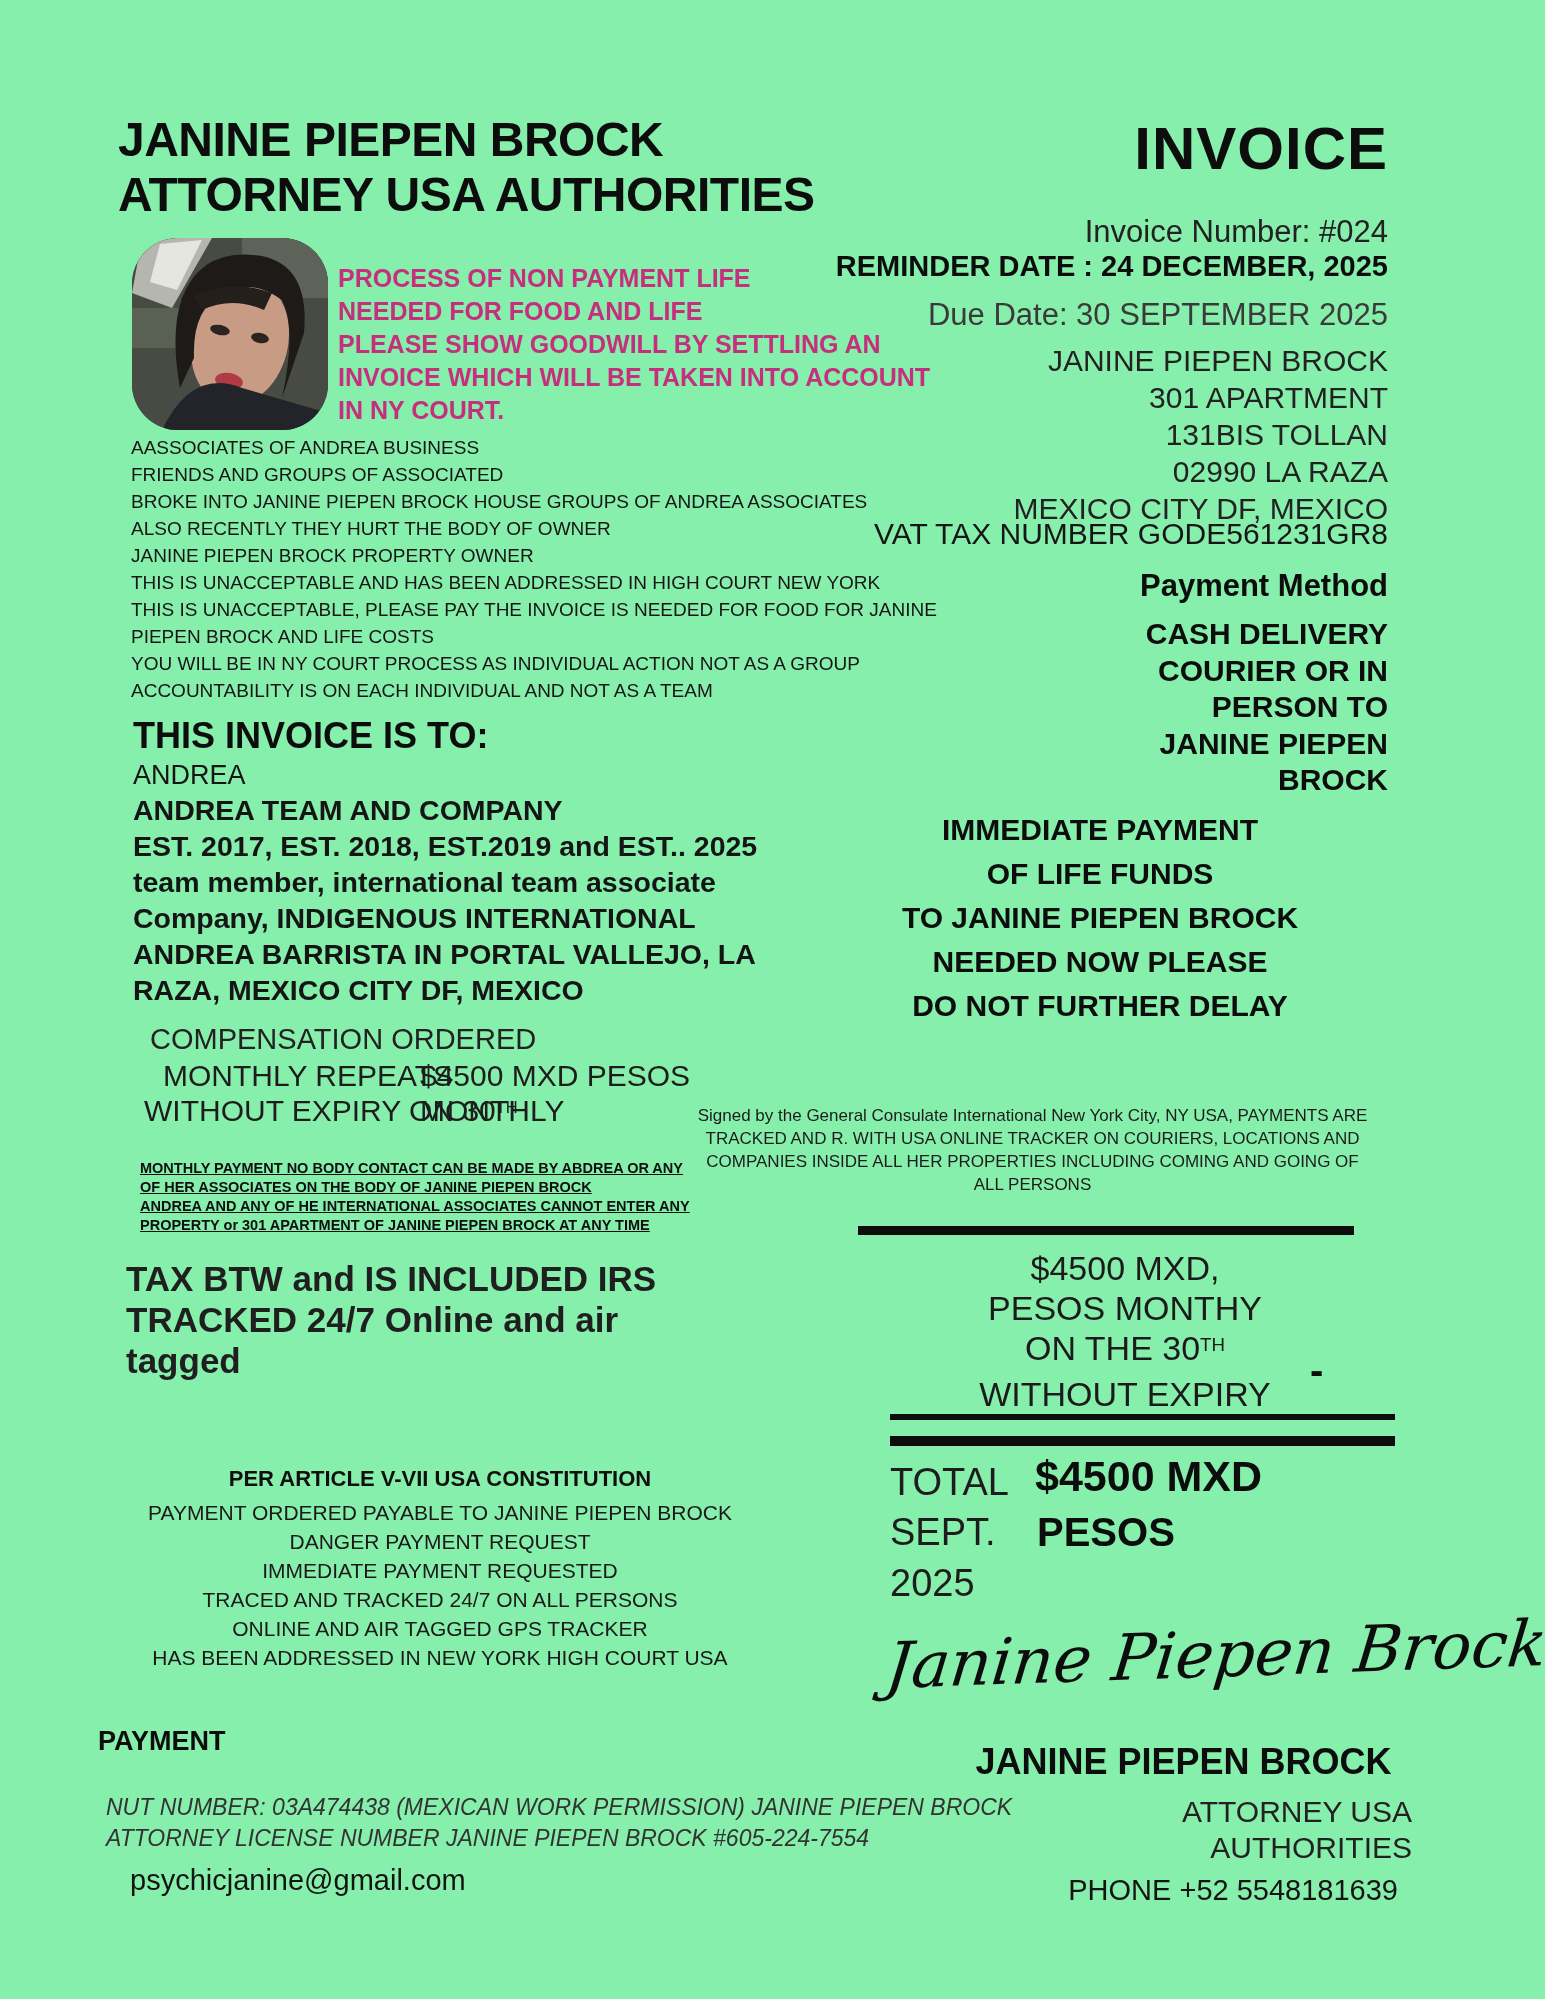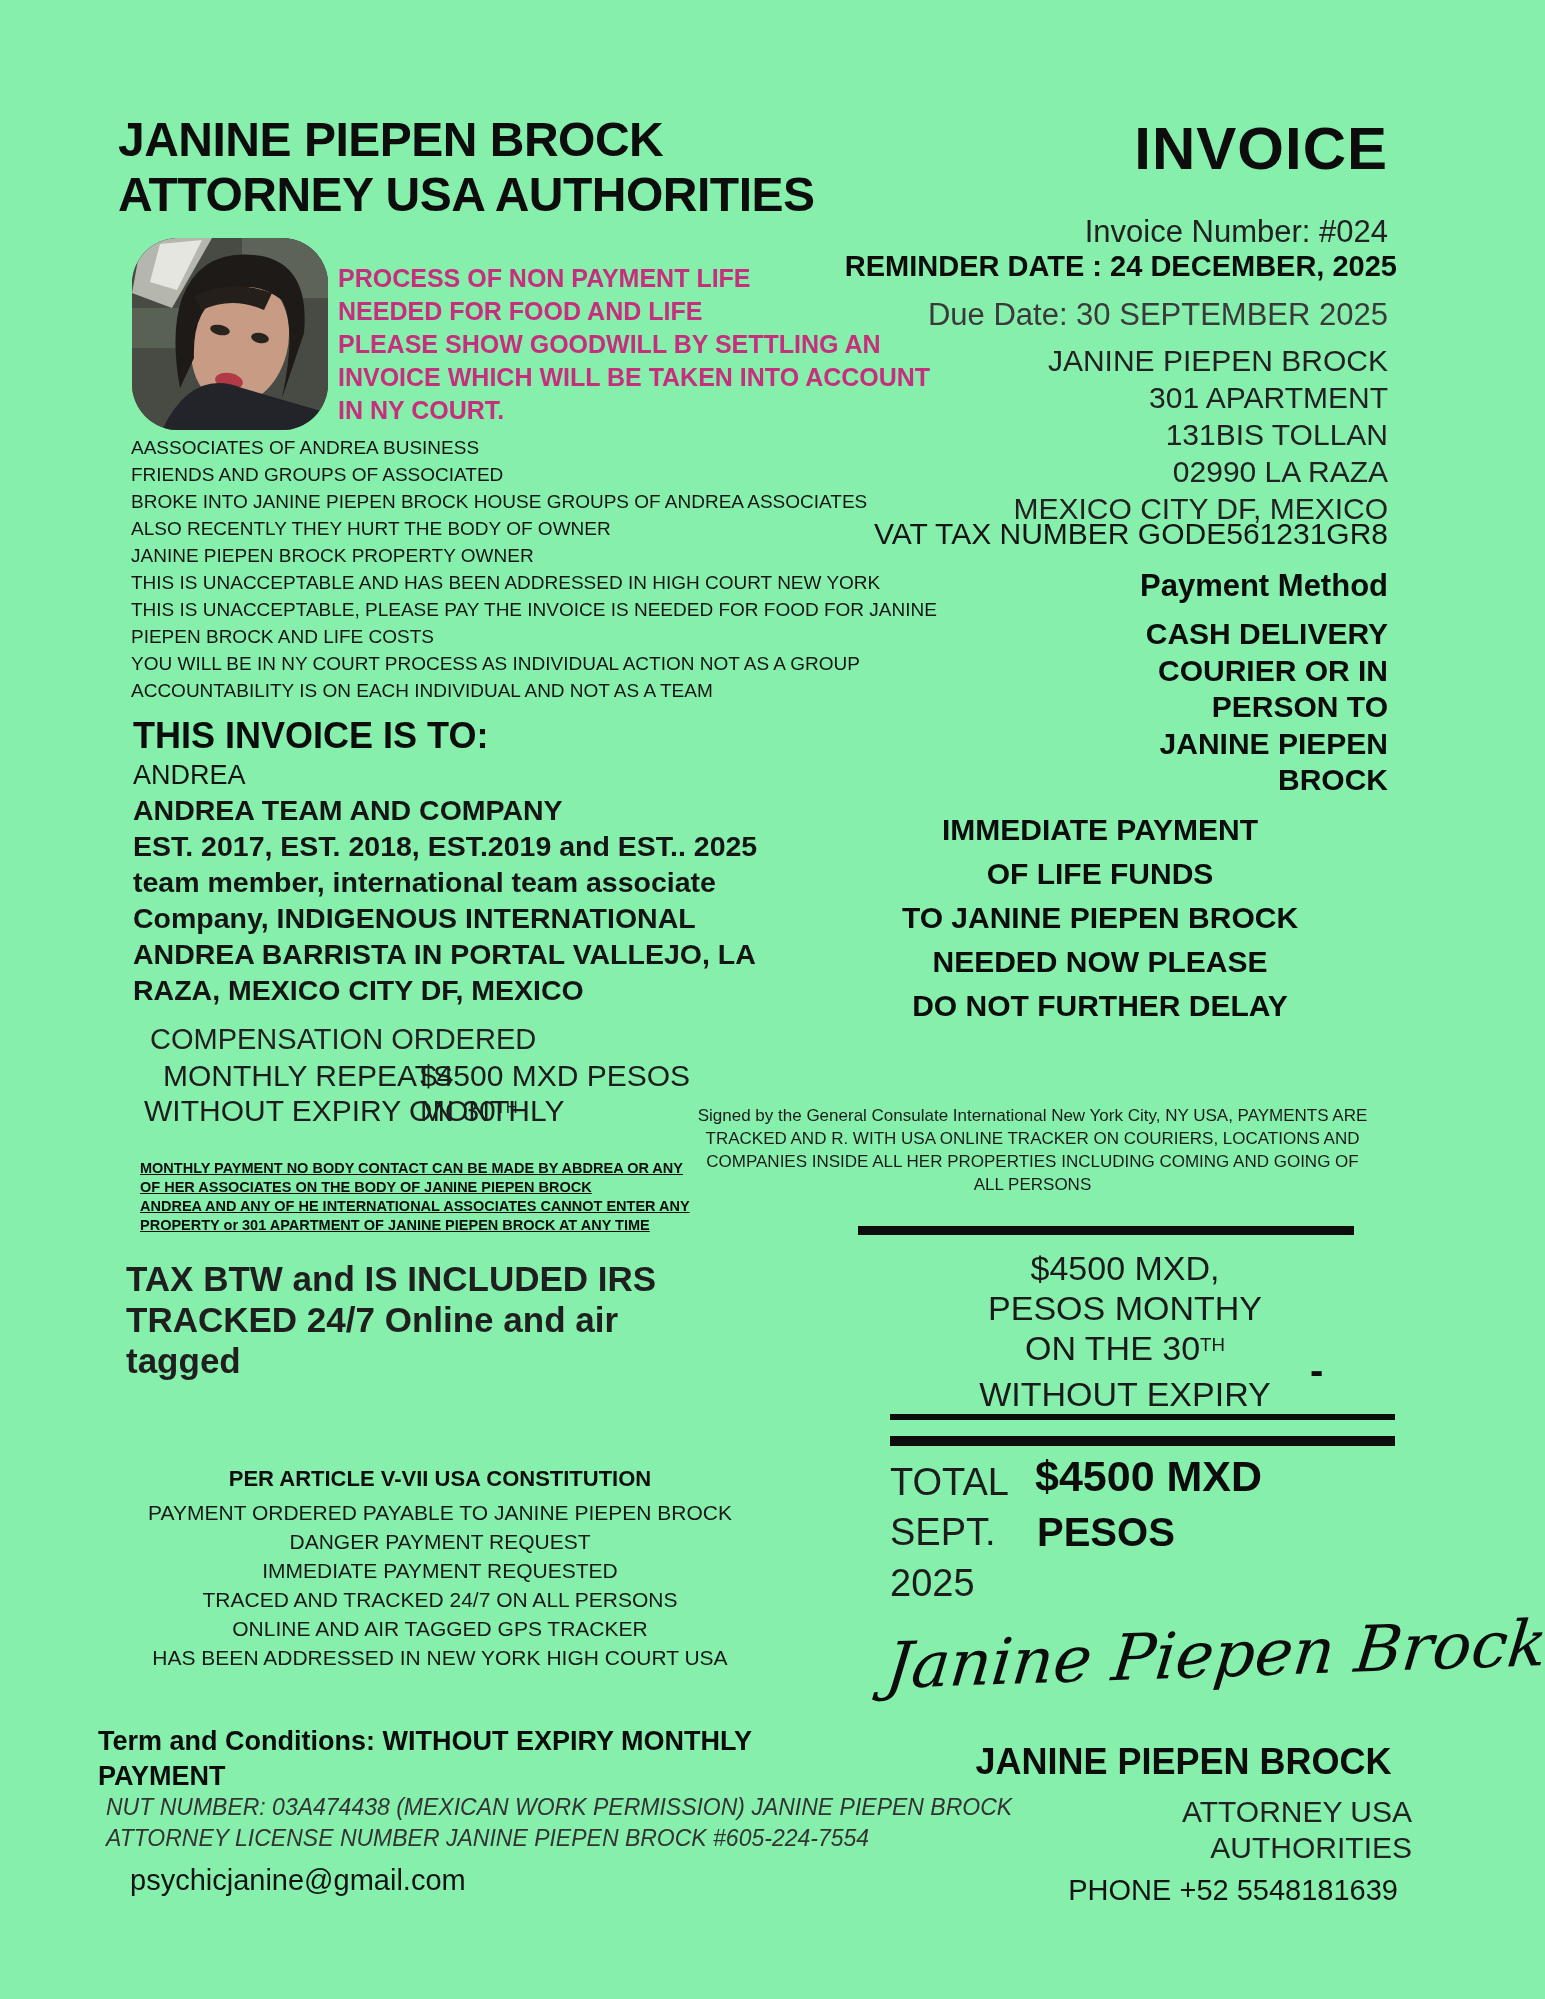--- a/index.html
+++ b/index.html
@@ -5,21 +5,21 @@
   html,body{margin:0;padding:0;background:#ffffff;}
   .page{
     position:relative;width:1545px;height:1999px;background:#86efac;
     font-family:"Liberation Sans",sans-serif;color:#111;overflow:hidden;
   }
   .abs{position:absolute;}
   
   .header-name{left:118px;top:112px;font-size:48px;line-height:55px;font-weight:800;letter-spacing:-0.5px;color:#0d0d0d;}
   .invoice-title{right:157px;top:116px;font-size:60px;line-height:66px;font-weight:800;letter-spacing:1px;color:#0d0d0d;text-align:right;}
   .invoice-number{right:157px;top:214px;font-size:31px;line-height:36px;font-weight:400;color:#222;text-align:right;}
-  .reminder{right:148px;top:248px;font-size:29px;line-height:36px;font-weight:700;color:#0d0d0d;text-align:right;}
+  .reminder{right:157px;top:248px;font-size:29px;line-height:36px;font-weight:700;color:#0d0d0d;text-align:right;}
   .due{right:157px;top:296px;font-size:31px;line-height:38px;font-weight:400;color:#3a3a3a;text-align:right;}
   
   .photo{left:132px;top:238px;width:196px;height:192px;border-radius:46px;overflow:hidden;background:#43463f;}
   .photo svg{display:block;width:100%;height:100%;}
   
   .pink{left:338px;top:262px;font-size:25px;line-height:33px;font-weight:700;color:#c62f7e;}
   
   .issuer-address{right:157px;top:342px;font-size:30px;line-height:37px;font-weight:400;color:#222;text-align:right;}
   .issuer-vat{right:157px;top:516px;font-size:30px;line-height:36px;font-weight:500;color:#161616;text-align:right;}
   
@@ -221,21 +221,20 @@
 
   <div class="abs sig-script">Janine Piepen Brock</div>
   <div class="abs sig-name">JANINE PIEPEN BROCK</div>
   <div class="abs sig-title">
     <div>ATTORNEY USA</div>
     <div>AUTHORITIES</div>
   </div>
   <div class="abs phone">PHONE +52 5548181639</div>
 
   <div class="abs terms-h">
-    <div>Term and Conditions: WITHOUT EXPIRY MONTHLY</div>
     <div>PAYMENT</div>
   </div>
   <div class="abs nut">
     <div>NUT NUMBER: 03A474438 (MEXICAN WORK PERMISSION) JANINE PIEPEN BROCK</div>
     <div>ATTORNEY LICENSE NUMBER JANINE PIEPEN BROCK #605-224-7554</div>
   </div>
   <div class="abs email">psychicjanine@gmail.com</div>
 
 </div>
 

